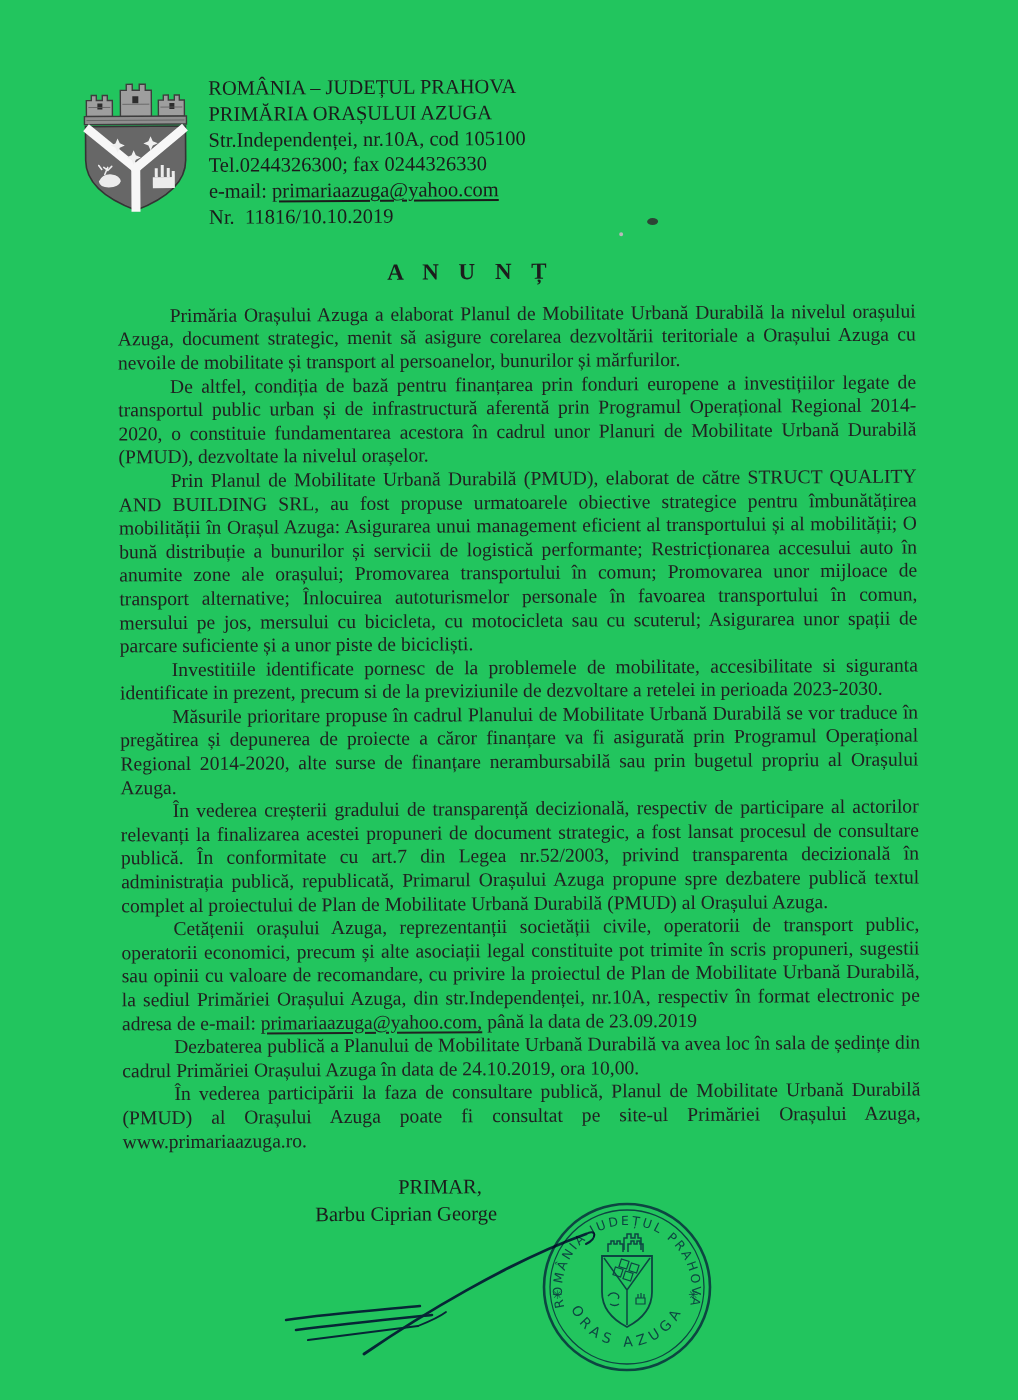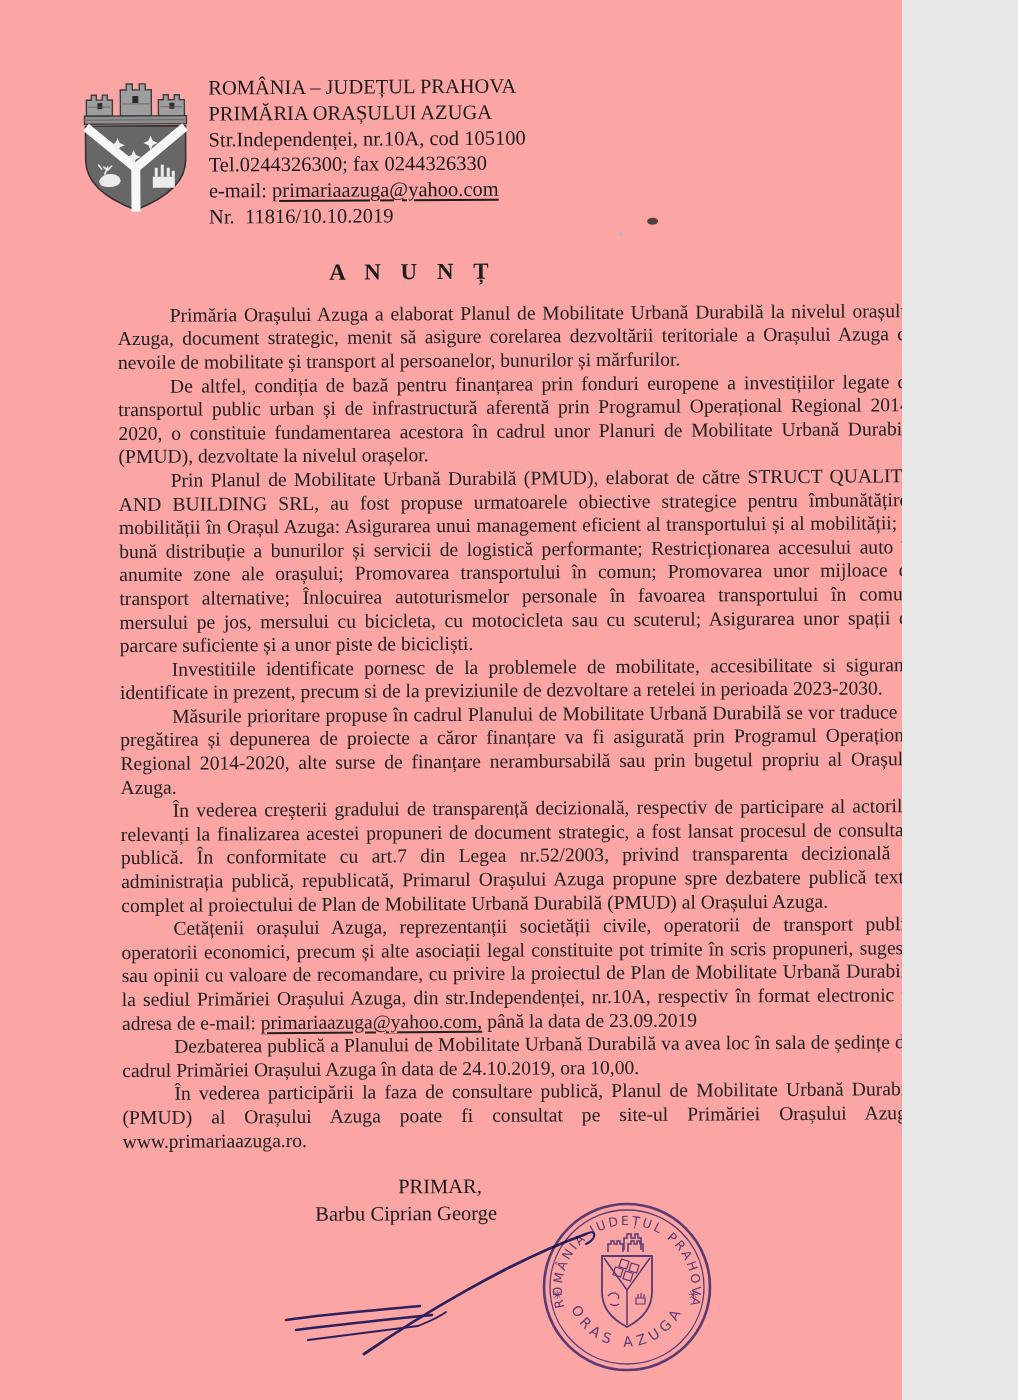--- a/index.html
+++ b/index.html
@@ -1,19 +1,19 @@
 <!DOCTYPE html>
 <html><head>
 <meta charset="utf-8">
 <style>
   html,body{margin:0;padding:0;background:#e8e8e8;}
   .page{
     position:relative;
-    width:902px;height:1400px;
-    background:#fca5a5;
+    width:1018px;height:1400px;
+    background:#22c55e;
     overflow:hidden;
     font-family:"Liberation Serif","DejaVu Serif",serif;
     color:#1f1f1f;
   }
   .scan-tilt{
     position:absolute;inset:0;
     transform:rotate(-0.35deg);
     transform-origin:50% 50%;
   }
   

